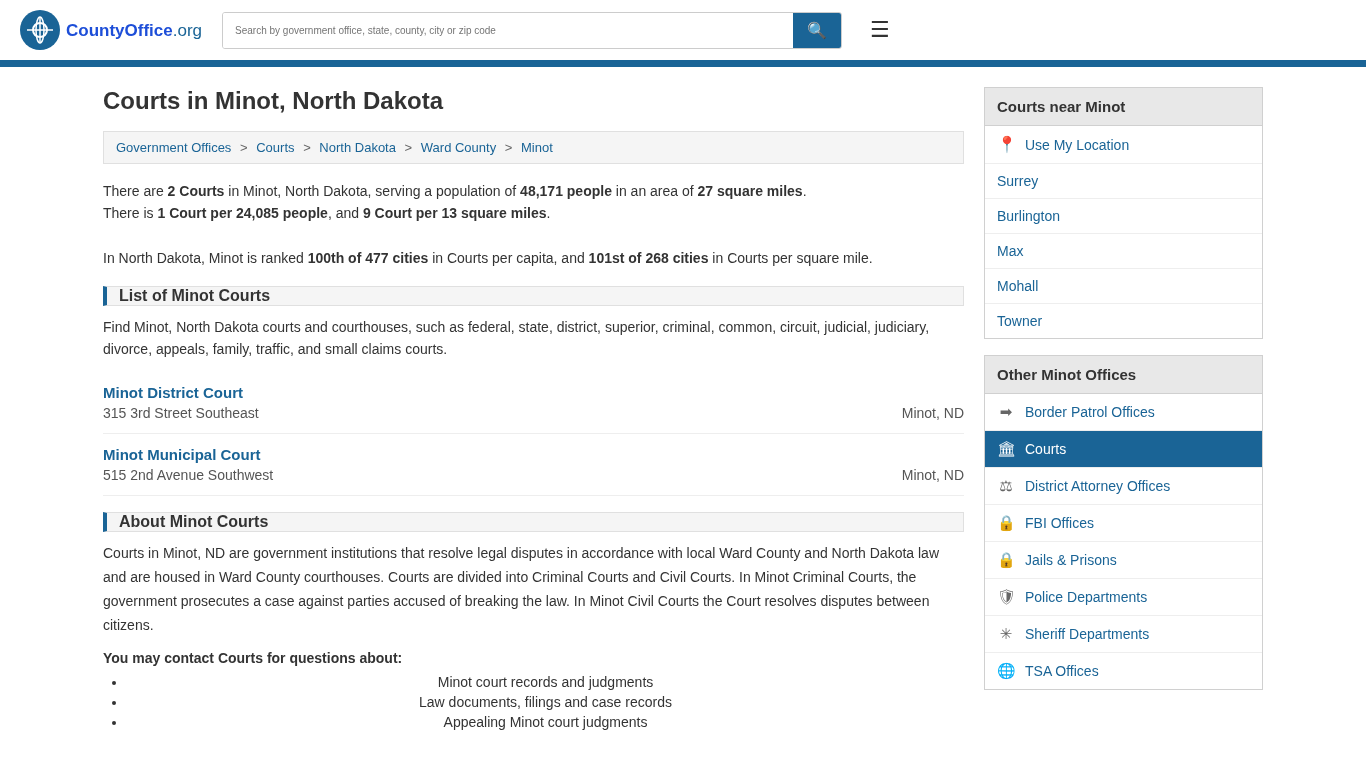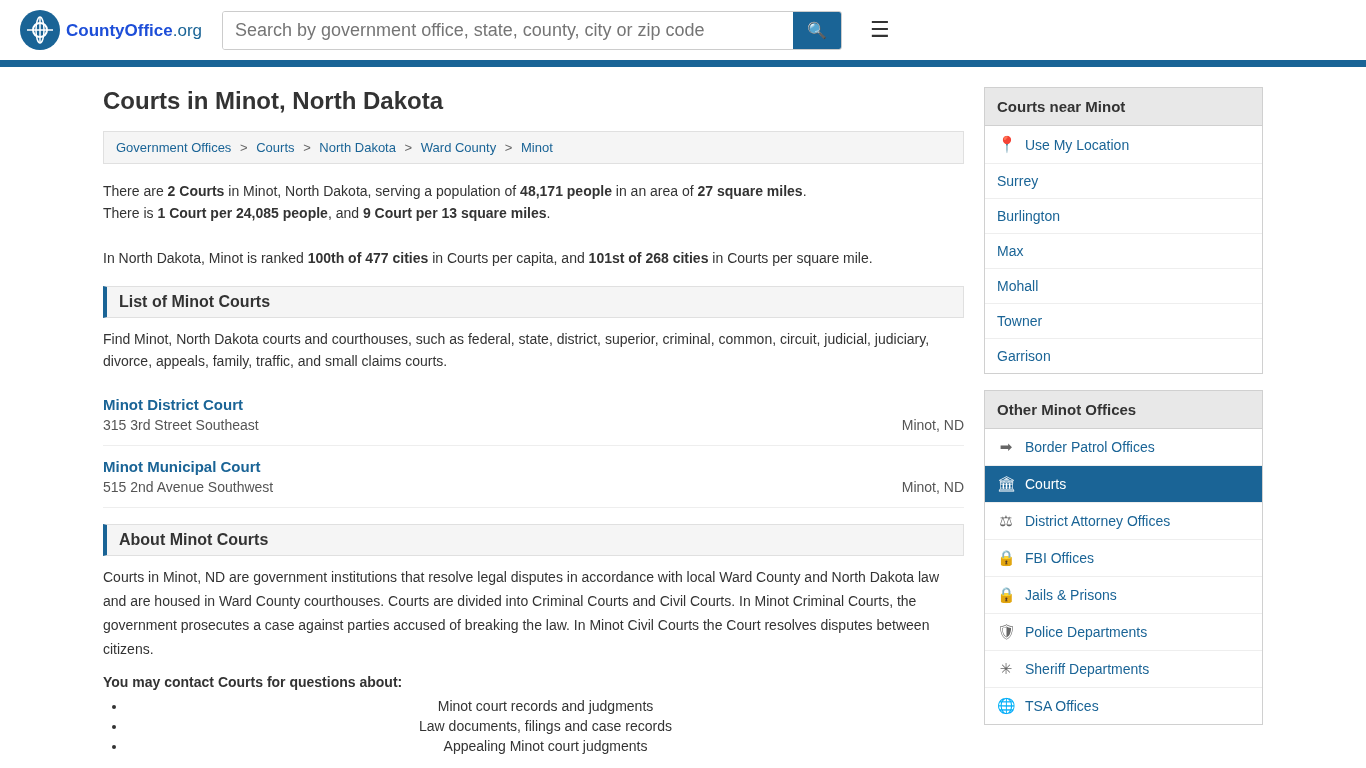--- a/index.html
+++ b/index.html
@@ -45,21 +45,21 @@
       display: flex;
       border: 1px solid #ccc;
       border-radius: 3px;
       overflow: hidden;
     }
     #search-input {
       flex: 1;
       padding: 8px 12px;
       border: none;
       outline: none;
-      font-size: 18px;
+      font-size: 10px;
       color: #999;
     }
     #search-button {
       background: #1a6496;
       border: none;
       padding: 8px 14px;
       cursor: pointer;
       color: white;
       font-size: 16px;
     }
@@ -122,21 +122,21 @@
       line-height: 1.6;
       font-size: 14px;
     }
     #info-text strong { font-weight: bold; }
 
     
     .section-header {
       background: #f5f5f5;
       border: 1px solid #e0e0e0;
       border-left: 4px solid #1a6496;
-      padding: 6px 12px;
+      padding: 0 12px;
       font-size: 16px;
       font-weight: bold;
       margin: 16px 0 10px 0;
       color: #333;
     }
 
     
     .court-item {
       border-bottom: 1px solid #eee;
       padding: 12px 0;
@@ -338,21 +338,20 @@
     <div class="sidebar-section">
       <a class="sidebar-location-link" href="#">
         <span style="font-size:16px;">📍</span>
         <span>Use My Location</span>
       </a>
       <a class="sidebar-link" href="#">Surrey</a>
       <a class="sidebar-link" href="#">Burlington</a>
       <a class="sidebar-link" href="#">Max</a>
       <a class="sidebar-link" href="#">Mohall</a>
       <a class="sidebar-link" href="#">Towner</a>
-      <a class="sidebar-link" href="#">Garrison</a>
     </div>
 
     <div class="sidebar-section-header">Other Minot Offices</div>
     <div class="sidebar-section">
 
       <div class="sidebar-office-item">
         <span class="icon-span">➡</span>
         <a href="#">Border Patrol Offices</a>
       </div>
 

